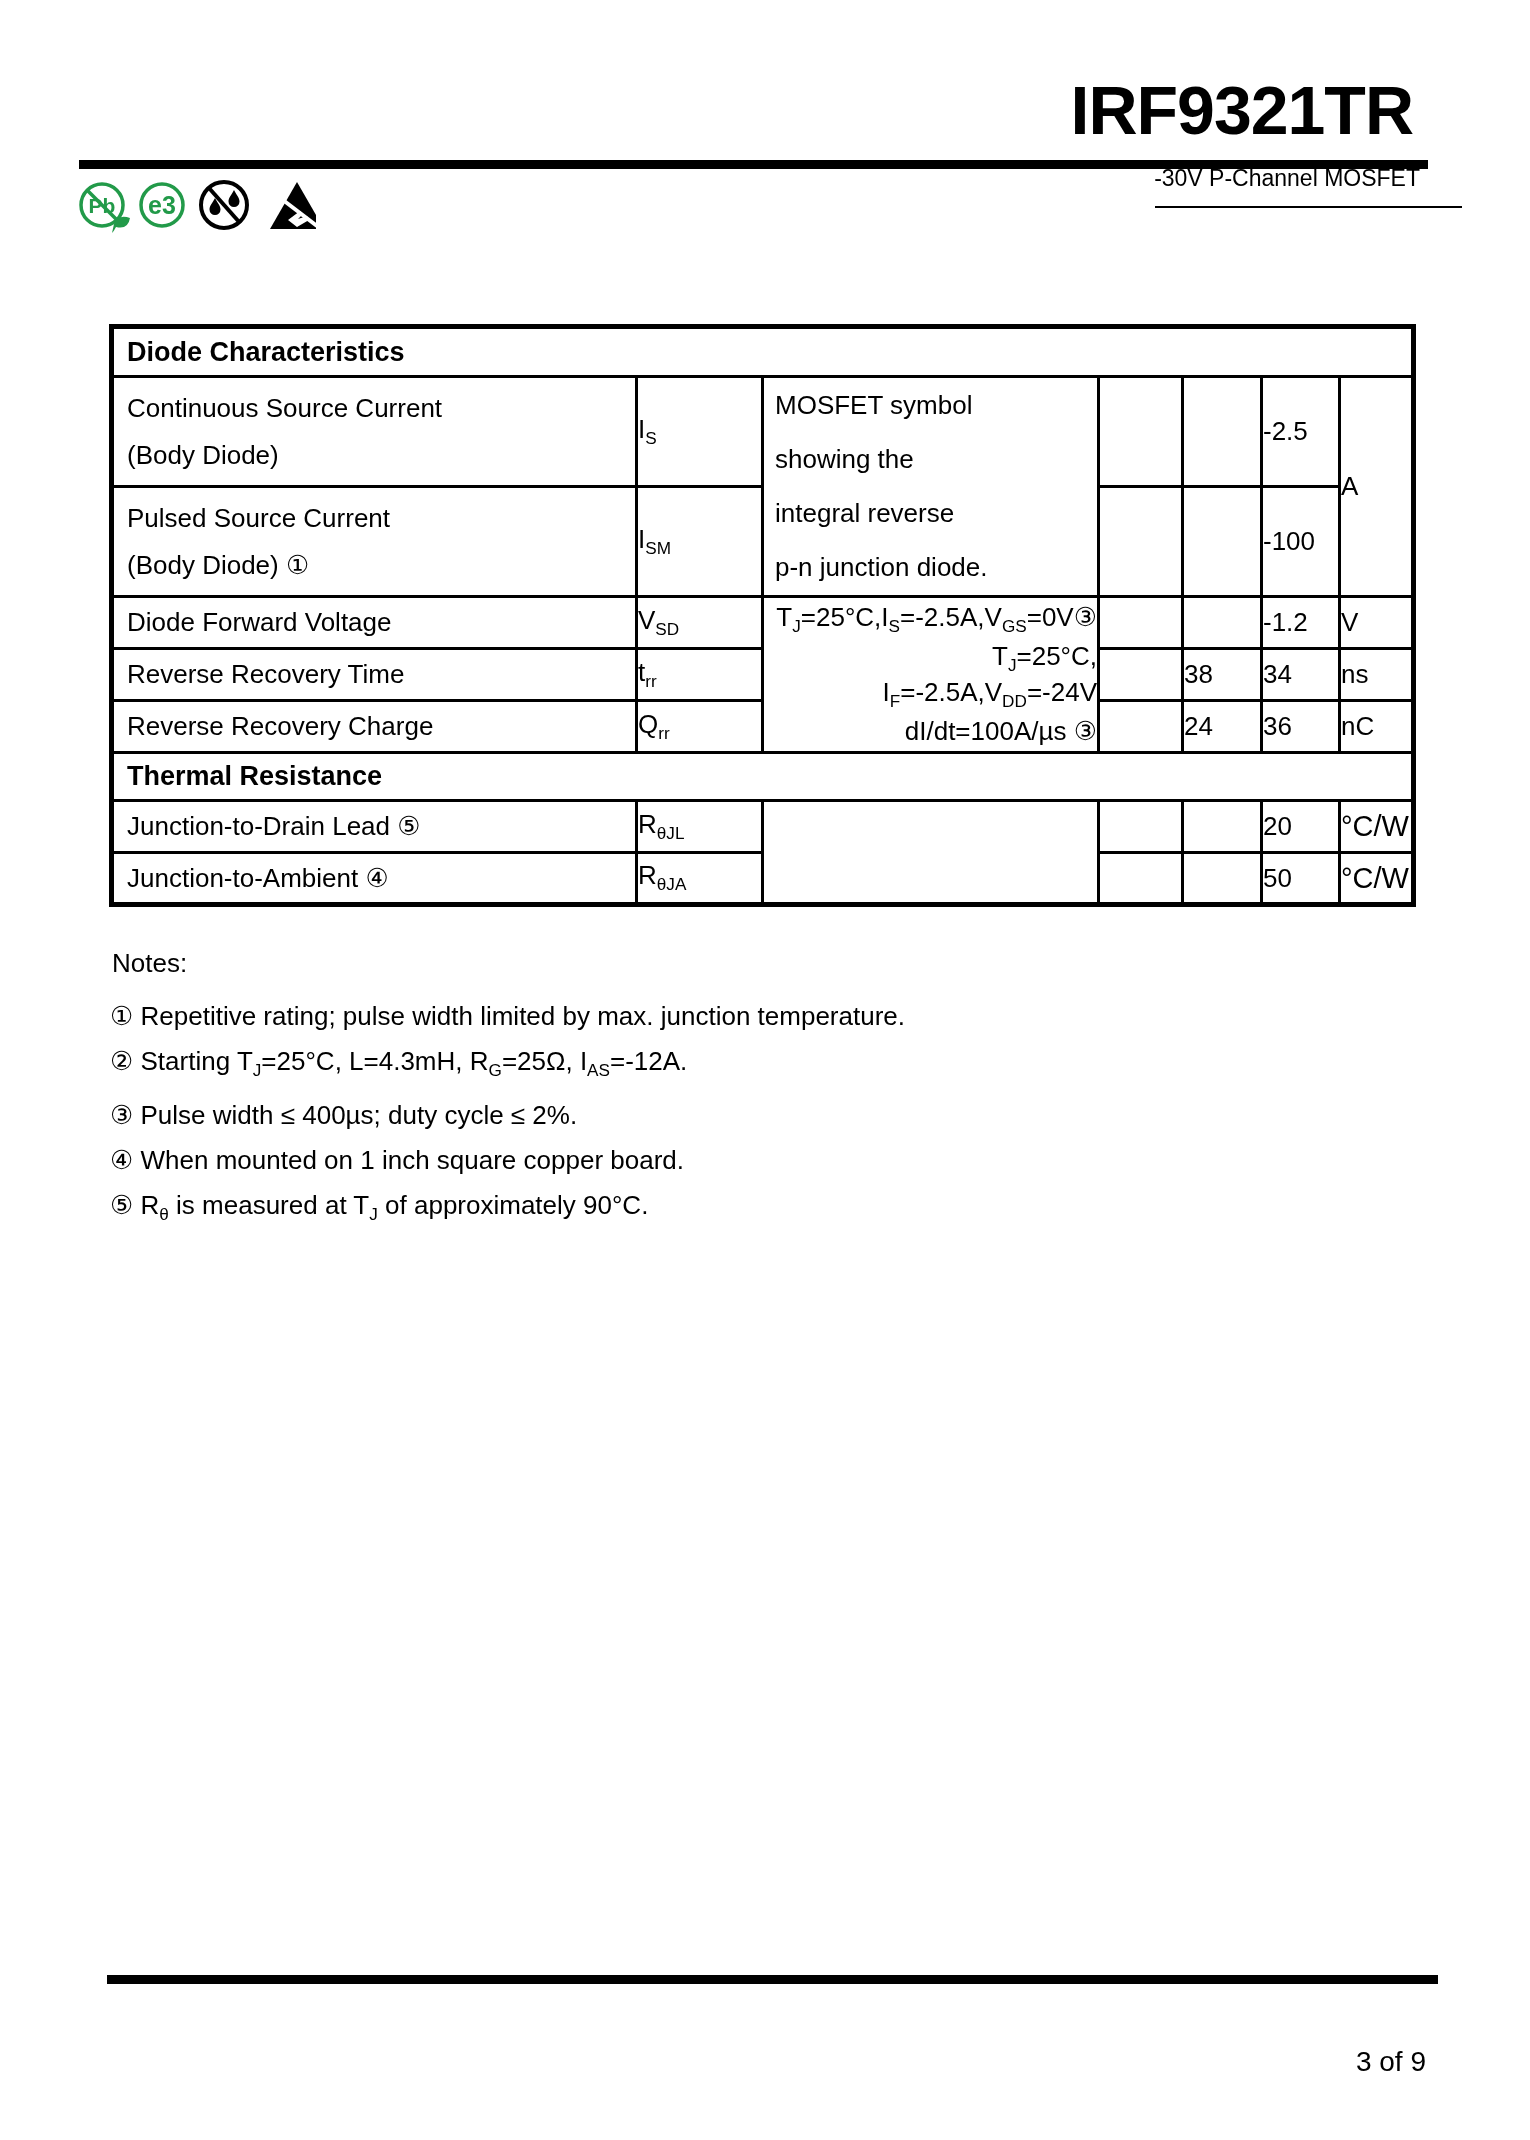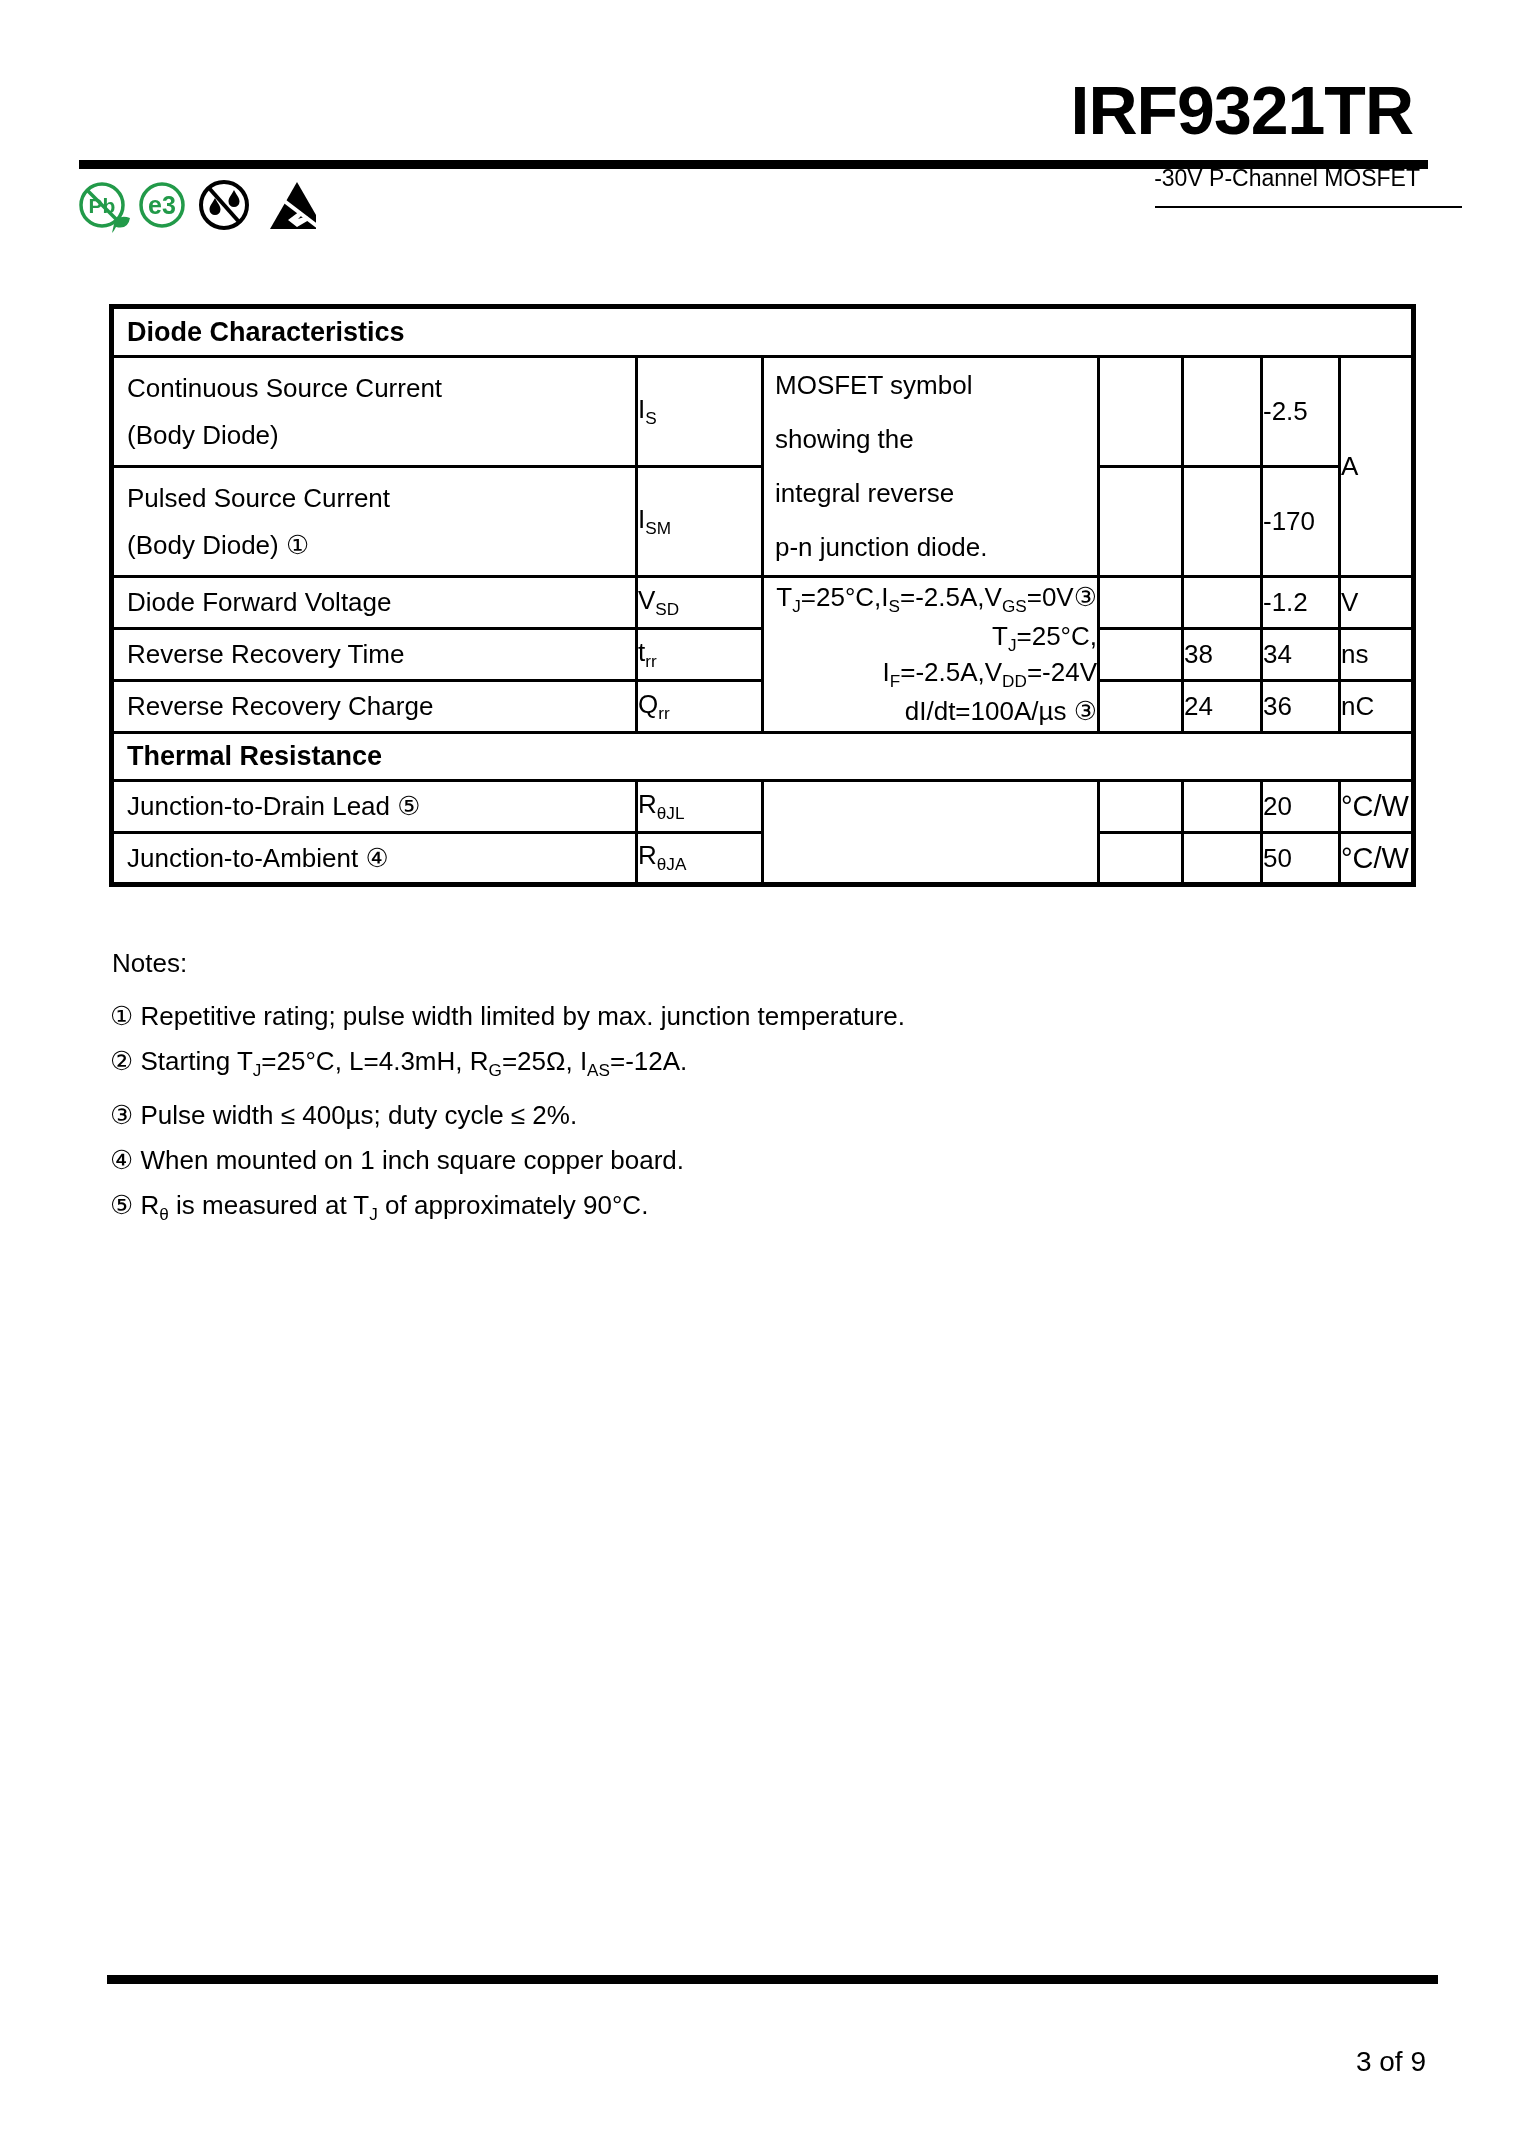--- a/index.html
+++ b/index.html
@@ -20,21 +20,21 @@
   .subtitle {
     position:absolute; top:165px; right:110px;
     font-size:23px; font-weight:400; white-space:nowrap;
   }
   .subtitle-underline {
     position:absolute; left:1155px; top:206px; width:307px; height:2px; background:#000;
   }
   .badges { position:absolute; left:76px; top:176px; }
 
   table.spec-table {
-    position:absolute; left:109px; top:304px; width:1302px;
+    position:absolute; left:109px; top:324px; width:1302px;
     border-collapse:collapse; table-layout:fixed;
     border:5px solid #000; font-size:26px;
   }
   .spec-table td { border:3px solid #000; padding:0; vertical-align:middle; overflow:hidden; }
   .spec-table tr.section-row td {
     font-weight:700; font-size:27px; padding-left:13px; text-align:left;
   }
   .spec-table td.param { text-align:left; padding-left:13px; }
   .spec-table td.param .pline { line-height:47px; }
   .spec-table td.sym, .spec-table td.val, .spec-table td.unit { }
@@ -126,21 +126,21 @@
   </tr>
 
   <tr class="h-tall">
     <td class="param">
       <div class="pline">Pulsed Source Current</div>
       <div class="pline">(Body Diode)  ①</div>
     </td>
     <td class="sym"><span>I</span><sub>SM</sub></td>
     <td class="val"></td>
     <td class="val"></td>
-    <td class="val">-170</td>
+    <td class="val">-100</td>
   </tr>
 
   <tr class="h-std">
     <td class="param">Diode Forward Voltage</td>
     <td class="sym"><span>V</span><sub>SD</sub></td>
     <td class="cond" rowspan="3">
       <div class="vstack vstack-3">
         <span><span>T</span><sub>J</sub><span>=25°C,I</span><sub>S</sub><span>=-2.5A,V</span><sub>GS</sub><span>=0V③</span></span>
         <span><span>T</span><sub>J</sub><span>=25°C, I</span><sub>F</sub><span>=-2.5A,V</span><sub>DD</sub><span>=-24V</span></span>
         <span><span>dI/dt=100A/µs ③</span></span>

